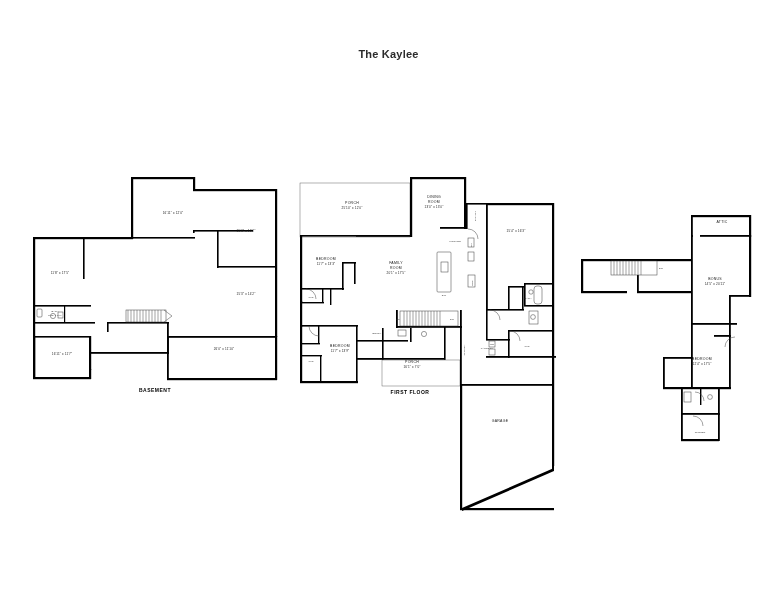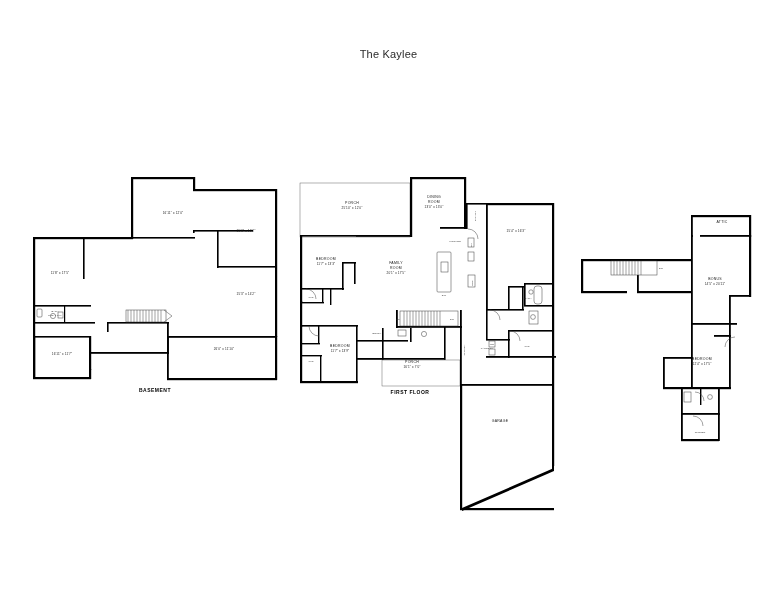--- a/index.html
+++ b/index.html
@@ -15,21 +15,21 @@
     overflow: hidden;
     position: relative;
   }
   #plan-title {
     position: absolute;
     top: 48px;
     left: 0;
     width: 777px;
     text-align: center;
     font-size: 11px;
-    font-weight: 400;
+    font-weight: 700;
     color: #2b2b2b;
     letter-spacing: 0.2px;
   }
   #floorplan-canvas {
     position: absolute;
     top: 0;
     left: 0;
   }
   .wall { fill: #000000; }
   .hairline { stroke: #555555; stroke-width: 0.45; fill: none; }

